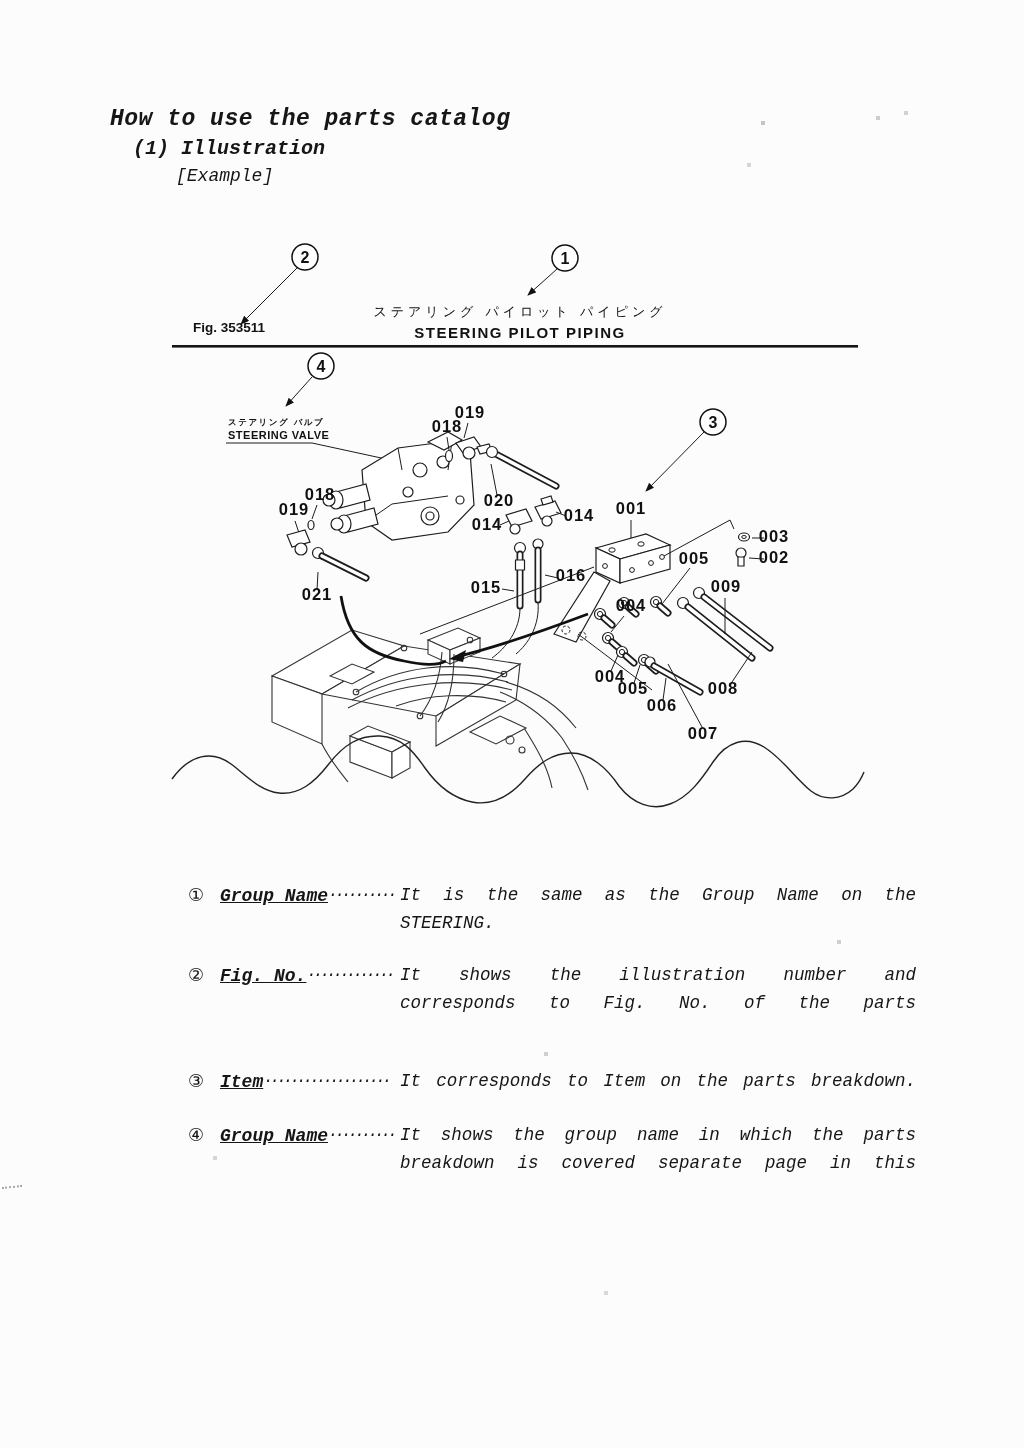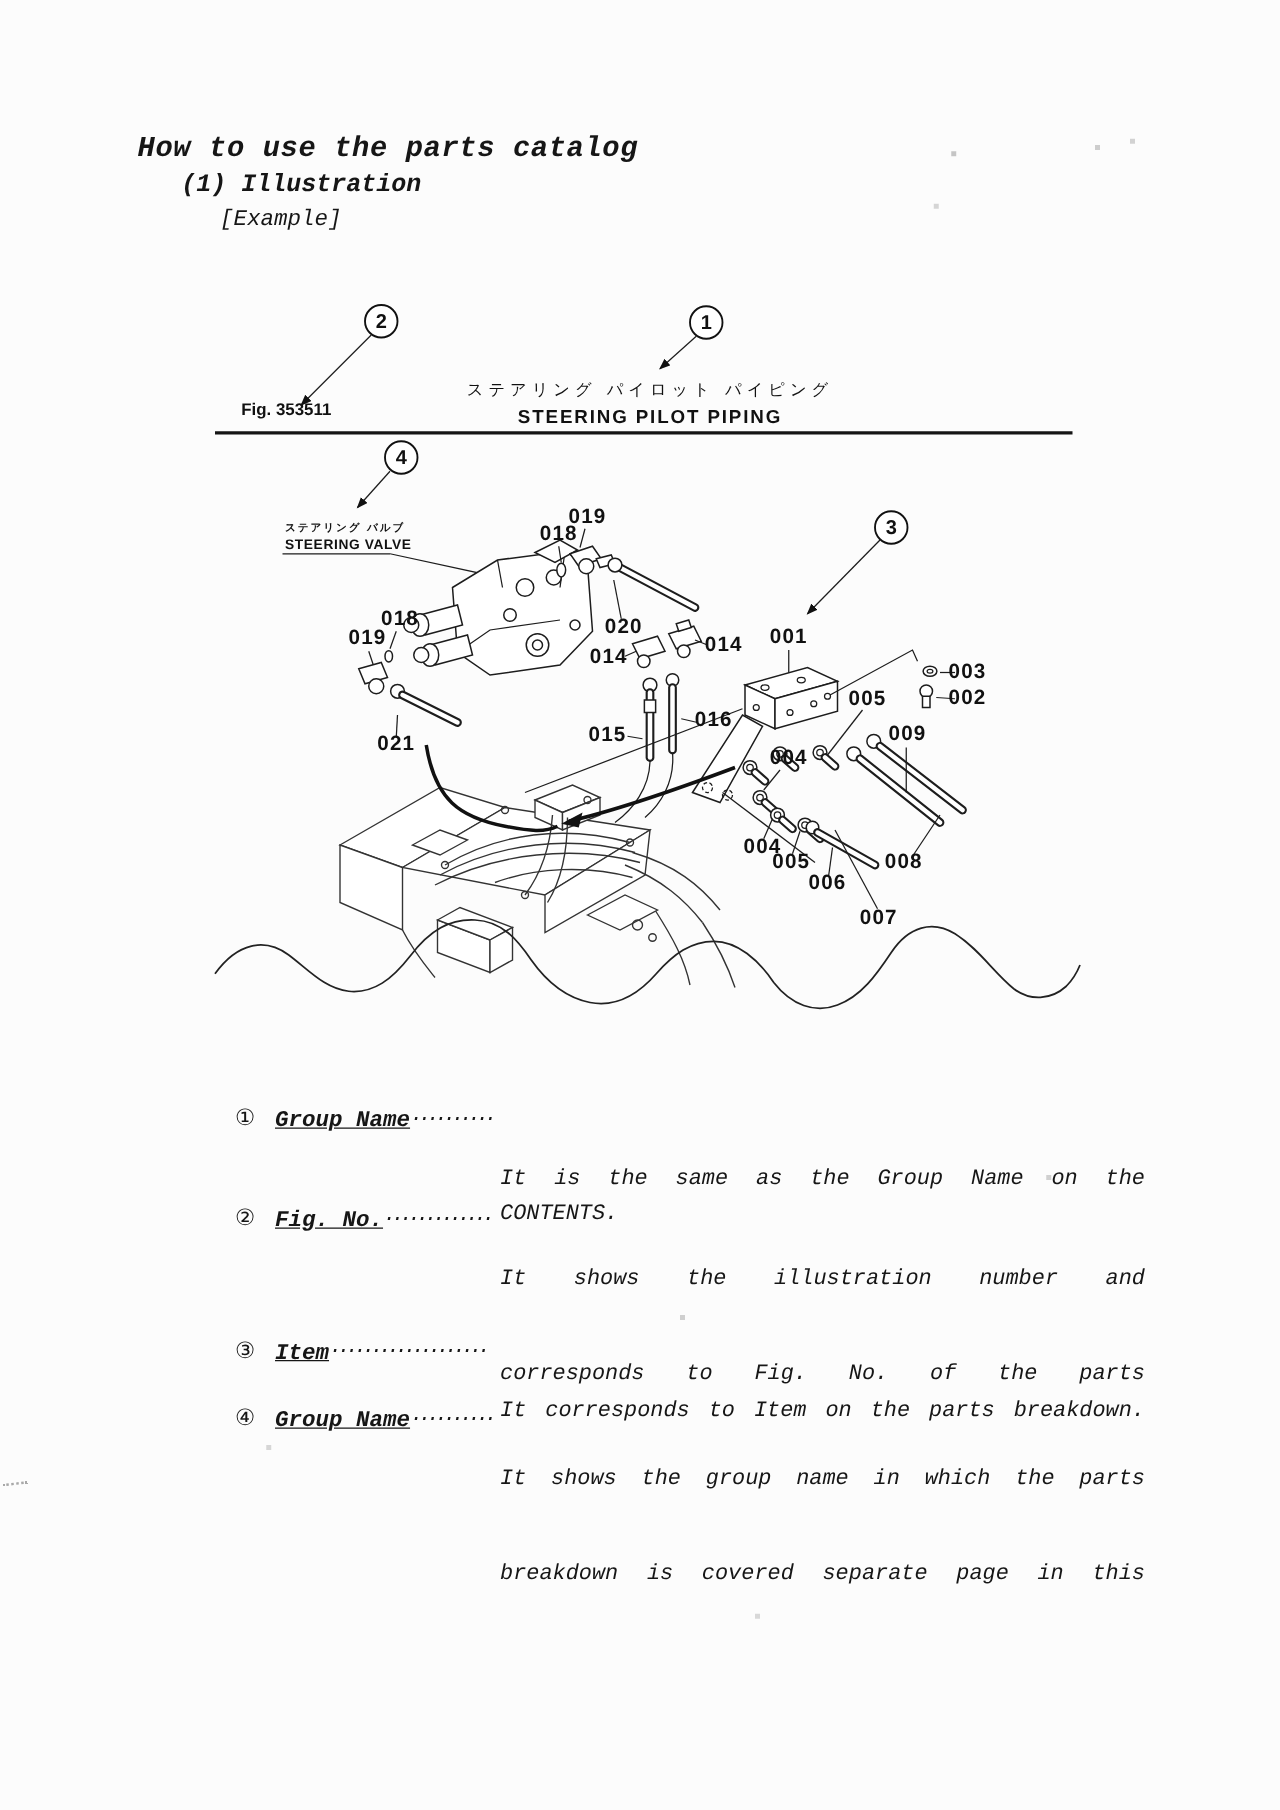--- a/index.html
+++ b/index.html
@@ -4,21 +4,21 @@
 <style>
   html,body{margin:0;padding:0;}
   body{
     width:1024px;height:1448px;position:relative;overflow:hidden;
     background:#fcfcfc;color:#161616;
     font-family:"Liberation Mono","DejaVu Sans Mono",monospace;
   }
   .abs{position:absolute;}
   
   .title{left:110px;top:106px;font-size:23px;font-weight:bold;font-style:italic;letter-spacing:.5px;white-space:pre;font-family:Liberation Mono, monospace;}
-  .subtitle{left:145px;top:137px;font-size:20px;font-weight:bold;font-style:italic;white-space:pre;}
+  .subtitle{left:133px;top:137px;font-size:20px;font-weight:bold;font-style:italic;white-space:pre;}
   .example{left:176px;top:166px;font-size:18px;font-style:italic;white-space:pre;}
   
   svg.diagram{position:absolute;left:0;top:0;}
   .part{fill:#fff;stroke:#1d1d1d;stroke-width:1.2;}
   .thin{fill:none;stroke:#1d1d1d;stroke-width:1;}
   .mach{fill:none;stroke:#333;stroke-width:1.1;}
   .machf{fill:#fff;stroke:#333;stroke-width:1.1;}
   .tube-o{fill:none;stroke:#1d1d1d;stroke-width:7;stroke-linecap:round;}
   .tube-i{fill:none;stroke:#fff;stroke-width:3.6;stroke-linecap:round;}
   .hose{fill:none;stroke:#111;stroke-width:2.8;}
@@ -31,21 +31,21 @@
   .entitle{font-family:"Liberation Sans",sans-serif;font-size:15px;font-weight:600;fill:#111;letter-spacing:1.5px;text-anchor:middle;}
   .valja{font-family:"DejaVu Sans",sans-serif;font-size:8.5px;font-weight:bold;fill:#111;letter-spacing:1.5px;}
   .valen{font-family:"Liberation Sans",sans-serif;font-size:11px;font-weight:bold;fill:#111;letter-spacing:.5px;}
   
   .exp{position:absolute;left:0;width:1024px;font-style:italic;}
   .exp .marker{position:absolute;left:188px;top:1px;font-family:"DejaVu Sans",sans-serif;font-style:normal;font-size:18px;line-height:26px;}
   .exp .head{position:absolute;left:220px;top:0;white-space:pre;line-height:28px;}
   .exp .term{font-size:18px;font-weight:bold;text-decoration:underline;}
   .exp .dots{font-size:16px;letter-spacing:-3px;vertical-align:2px;}
   .exp .body{position:absolute;left:400px;top:0;width:516px;font-size:17.5px;line-height:28px;}
-  .jline{text-align:justify;text-align-last:justify;margin-top:48px;}
+  .jline{text-align:justify;text-align-last:justify;}
   .pline{text-align:left;}
   
   .specks{left:0;top:0;width:2px;height:2px;background:transparent;
     box-shadow:762px 122px 0 1px #c5c5c5, 877px 117px 0 1px #cdcdcd, 905px 112px 0 1px #d2d2d2,
                748px 164px 0 1px #d5d5d5, 545px 1053px 0 1px #cfcfcf, 838px 941px 0 1px #d0d0d0,
                214px 1157px 0 1px #d6d6d6, 605px 1292px 0 1px #d8d8d8;}
   .artifact{left:2px;top:1186px;width:20px;height:0;border-top:2px dotted #a8a8a8;transform:rotate(-6deg);}
 </style>
 </head>
 <body>
@@ -303,21 +303,21 @@
       <text x="723" y="694" class="plabel">008</text>
       <text x="703" y="739" class="plabel">007</text>
     </g>
 </svg>
 
 <div class="exp" style="top:881px">
   <span class="marker">①</span>
   <span class="head"><span class="term">Group Name</span><span class="dots">··········</span></span>
   <div class="body">
     <div class="jline">It is the same as the Group Name on the</div>
-    <div class="pline">CONTENTS.</div>
+    <div class="pline">STEERING.</div>
   </div>
 </div>
 
 <div class="exp" style="top:961px">
   <span class="marker">②</span>
   <span class="head"><span class="term">Fig. No.</span><span class="dots">·············</span></span>
   <div class="body">
     <div class="jline">It shows the illustration number and</div>
     <div class="jline">corresponds to Fig. No. of the parts</div>
   </div>

